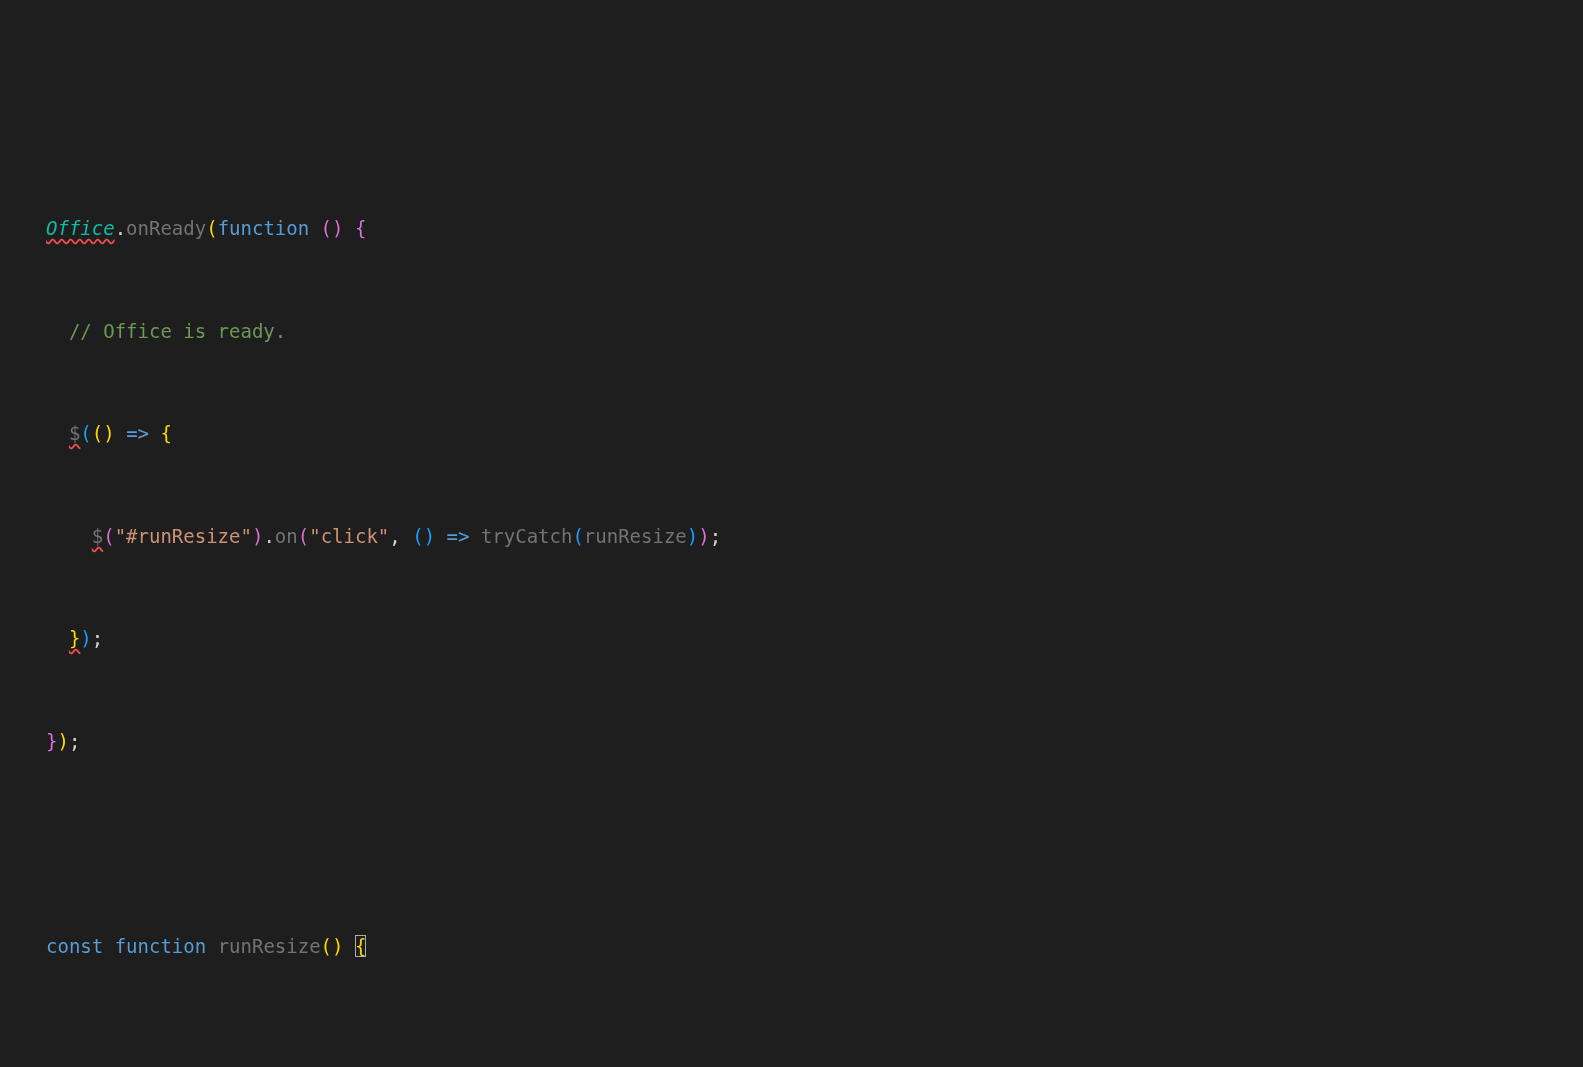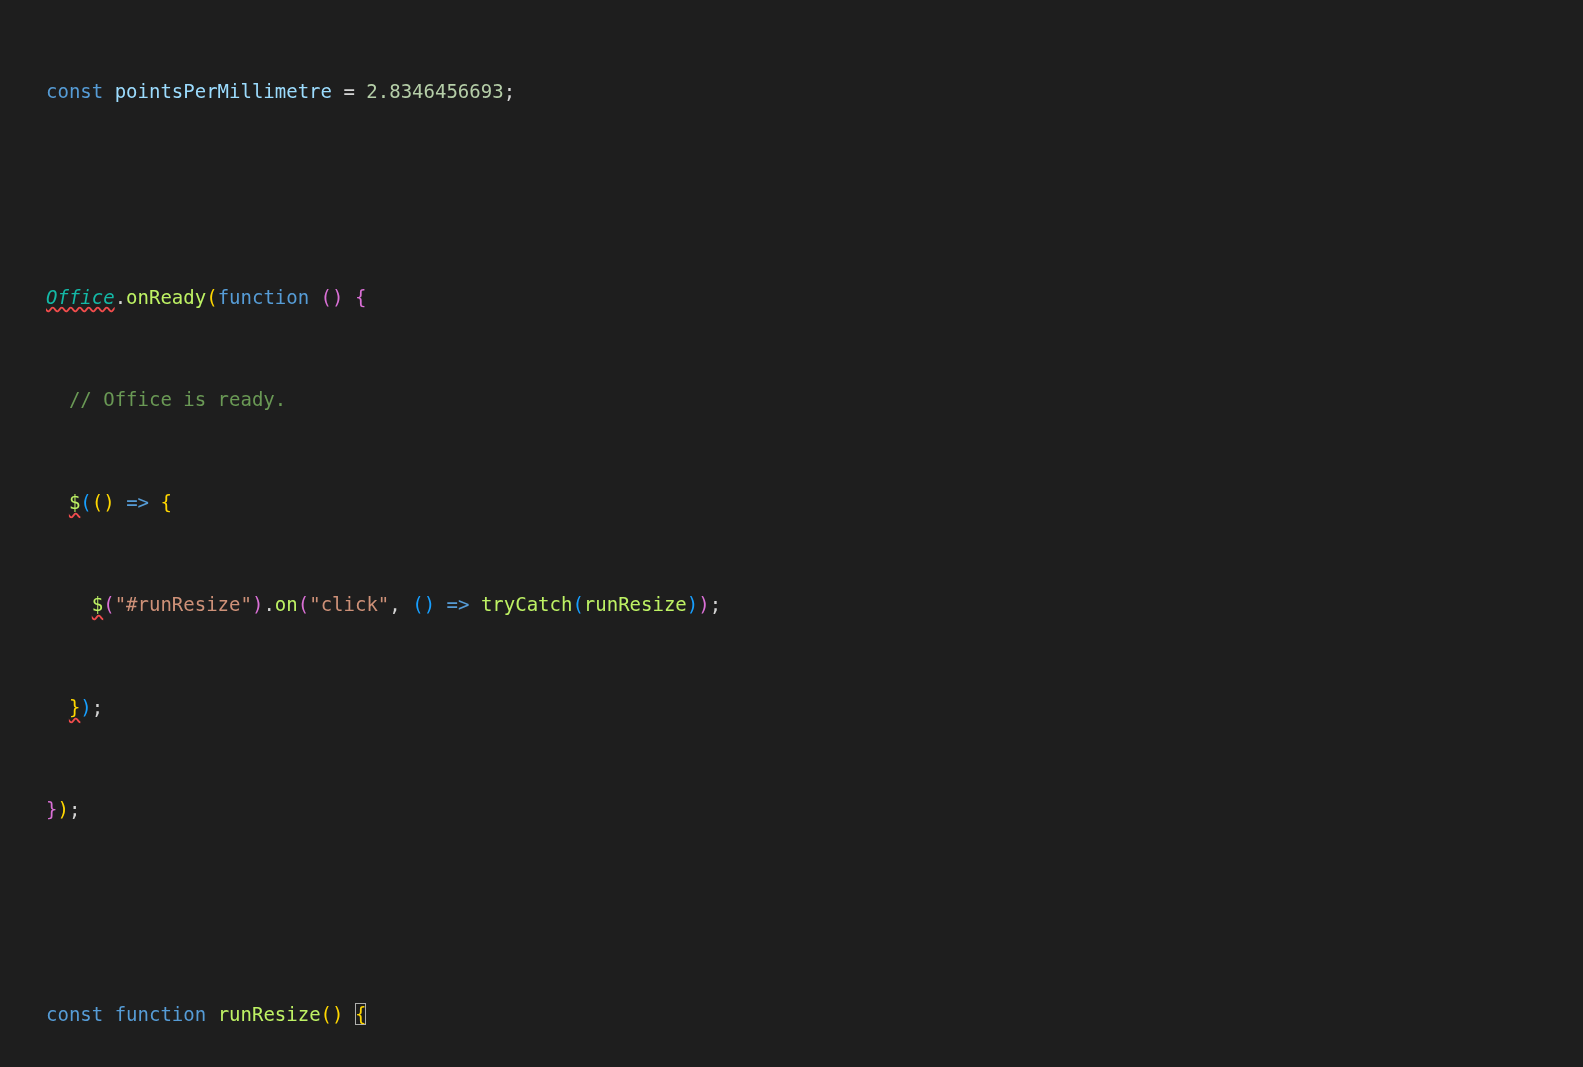--- a/index.html
+++ b/index.html
@@ -18,21 +18,21 @@
     padding: 6px 0 0 18px;
     white-space: pre;
     position: relative;
   }
   .line {
     position: relative;
     padding-left: 28px;
   }
   
   .kw   { color: #569cd6; }           
-  .fn   { color: #bef264; }           
+  .fn   { color: #737373; }           
   .var  { color: #9cdcfe; }           
   .type { color: #14b8a6; font-style: italic; }           
   .str  { color: #ce9178; }           
   .num  { color: #b5cea8; }           
   .cmt  { color: #6a9955; }           
   .pun  { color: #d4d4d4; }           
   .brace-y { color: #ffd700; }        
   .brace-p { color: #da70d6; }        
   .brace-b { color: #179fff; }        
   .op   { color: #d4d4d4; }
@@ -45,21 +45,20 @@
   .box-cursor {
     outline: 1px solid #aeafad;
     outline-offset: -1px;
   }
 </style>
 </head>
 <body>
 
 <div class="editor">
 
-<div class="line"><span class="kw">const</span> <span class="var">pointsPerMillimetre</span> <span class="op">=</span> <span class="num">2.8346456693</span><span class="pun">;</span></div>
 
 <div class="line">&nbsp;</div>
 
 <div class="line"><span class="type squiggle-err">Office</span><span class="pun">.</span><span class="fn">onReady</span><span class="brace-y">(</span><span class="kw">function</span> <span class="brace-p">()</span> <span class="brace-p">{</span></div>
 
 <div class="line">  <span class="cmt">// Office is ready.</span></div>
 
 <div class="line">  <span class="fn squiggle-err">$</span><span class="brace-b">(</span><span class="brace-y">()</span> <span class="kw">=&gt;</span> <span class="brace-y">{</span></div>
 
 <div class="line">    <span class="fn squiggle-err">$</span><span class="brace-p">(</span><span class="str">"#runResize"</span><span class="brace-p">)</span><span class="pun">.</span><span class="fn">on</span><span class="brace-p">(</span><span class="str">"click"</span><span class="pun">,</span> <span class="brace-b">()</span> <span class="kw">=&gt;</span> <span class="fn">tryCatch</span><span class="brace-b">(</span><span class="fn">runResize</span><span class="brace-b">)</span><span class="brace-p">)</span><span class="pun">;</span></div>

